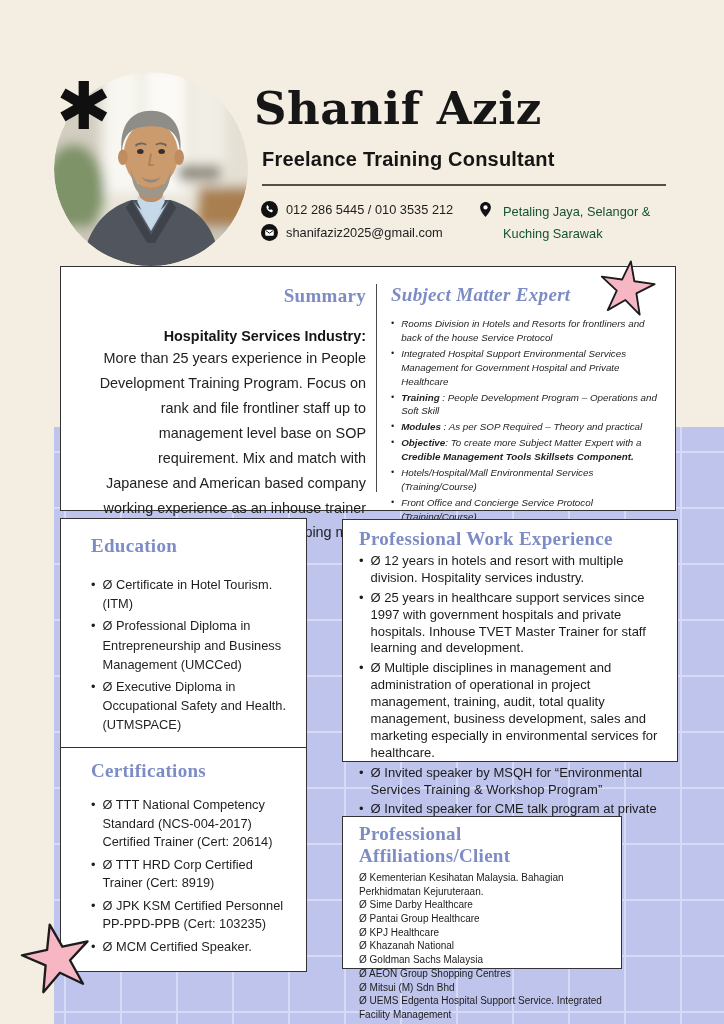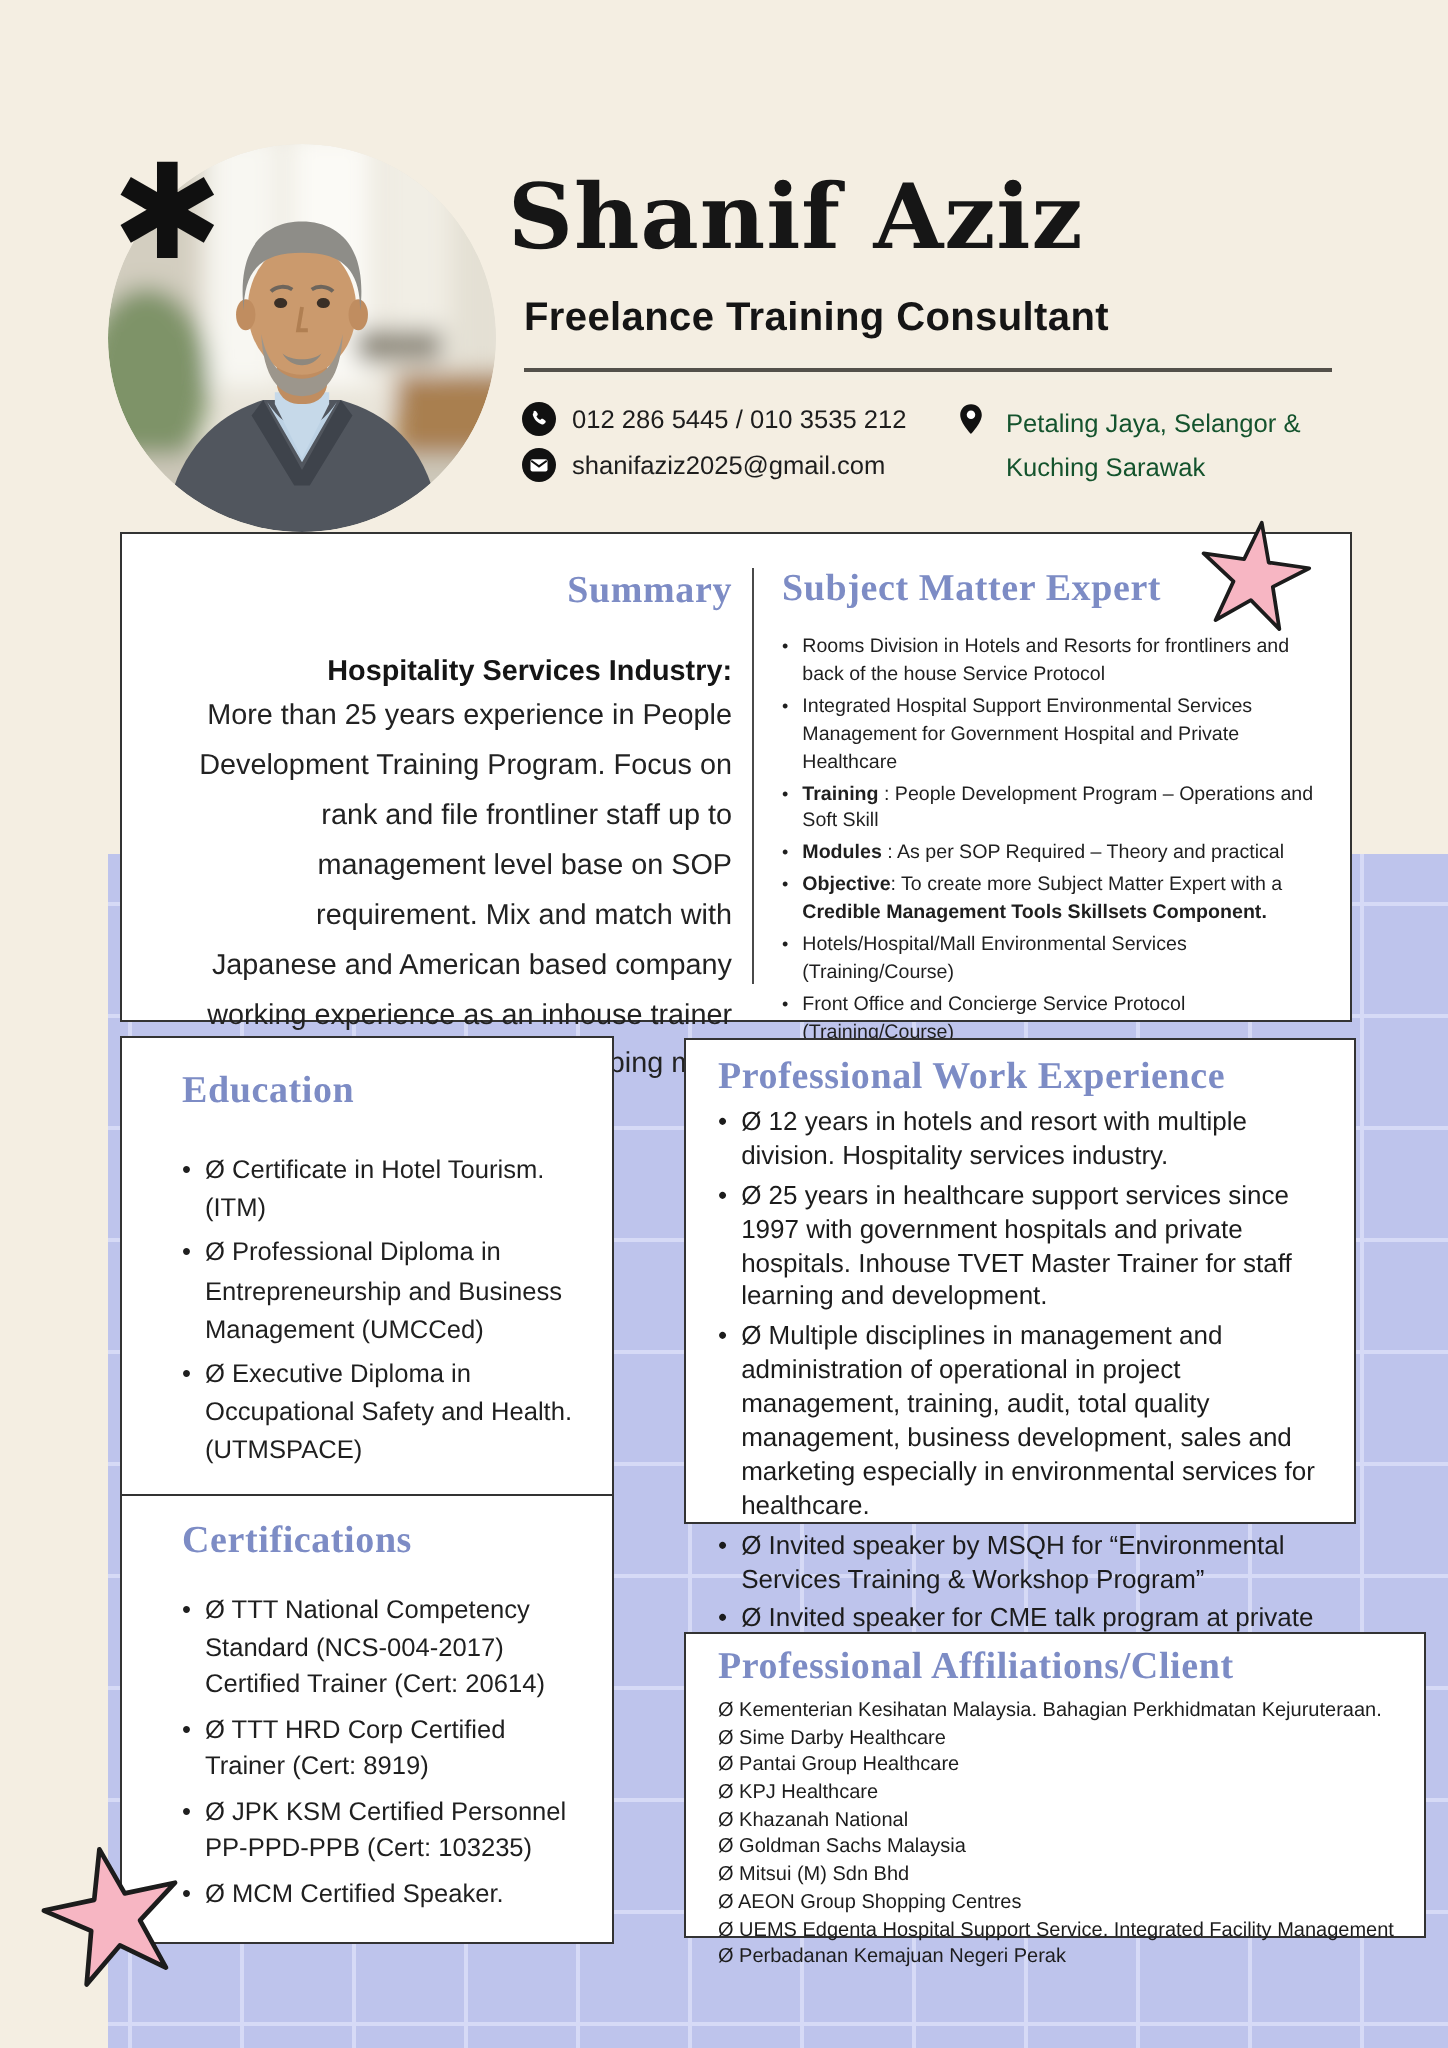--- a/index.html
+++ b/index.html
@@ -31,21 +31,21 @@
   .contact-col1{width:216px;}
   .contact-row{display:flex;align-items:center;gap:8px;margin-bottom:6px;font-size:12.8px;color:#1d1d1d;}
   .cicon{width:17px;height:17px;flex:0 0 17px;display:inline-flex;}
   .loc-text{font-size:12.8px;line-height:1.75;color:#14532d;}
   .loc-row{display:flex;gap:9px;align-items:flex-start;}
 
   
   .card{position:absolute;background:#fff;border:1.6px solid var(--border);}
   .card-main{left:60px;top:266px;width:616px;height:245px;display:flex;}
   .sum-col{width:315px;padding:18px 10px 0 32px;text-align:right;}
-  .sme-col{flex:1;border-left:1.5px solid #4a4a4a;margin:17px 0 18px 0;padding:0 12px 0 14px;}
+  .sme-col{flex:1;border-left:1.5px solid #4a4a4a;margin:17px 0 18px 0;padding:0 12px 0 14px;font-style:italic;}
   .h-section{font-family:"Liberation Serif",serif;font-weight:700;font-size:19px;color:var(--accent);letter-spacing:.3px;}
   .sum-lead{margin-top:21px;font-size:14.4px;font-weight:700;color:#151515;}
   .sum-body{margin-top:2px;font-size:14.4px;line-height:1.73;color:#222;}
 
   
   .li{display:flex;gap:7px;}
   .marker{flex:0 0 auto;line-height:inherit;}
   .sme-list{margin-top:11px;font-size:9.8px;line-height:1.42;color:#1f1f1f;}
   .sme-list .li{margin-bottom:2px;}
   .sme-list .marker{font-size:9px;}
@@ -53,21 +53,21 @@
   .card-education{left:60px;top:518px;width:247px;height:248px;padding:16px 14px 0 30px;}
   .card-certs{left:60px;top:747px;width:247px;height:225px;padding:12px 10px 0 30px;}
   .edu-list{margin-top:18px;font-size:12.8px;line-height:1.5;color:#1f1f1f;}
   .edu-list .li{margin-bottom:3px;}
   .cert-list{margin-top:14px;font-size:12.8px;line-height:1.45;color:#1f1f1f;}
   .cert-list .li{margin-bottom:4px;}
 
   .card-work{left:342px;top:519px;width:336px;height:243px;padding:8px 8px 0 16px;}
   .work-list{margin-top:3px;font-size:13px;line-height:1.3;color:#1c1c1c;}
   .work-list .li{margin-bottom:3px;}
-  .card-affil{left:342px;top:816px;width:371px;height:153px;padding:6px 8px 0 16px;}
+  .card-affil{left:342px;top:816px;width:280px;height:153px;padding:6px 8px 0 16px;}
   .affil-list{margin-top:4px;font-size:10px;line-height:1.37;color:#1c1c1c;}
 
   .star{position:absolute;z-index:6;}
   .star-top{left:596px;top:258px;width:62px;height:62px;transform:rotate(8deg);}
   .star-bottom{left:18px;top:920px;width:78px;height:78px;transform:rotate(-12deg);}
   b{font-weight:700;}
 </style>
 </head>
 <body>
 
@@ -292,24 +292,24 @@
         <div class="li">
           <span class="li-text">Ø KPJ Healthcare</span>
         </div>
         <div class="li">
           <span class="li-text">Ø Khazanah National</span>
         </div>
         <div class="li">
           <span class="li-text">Ø Goldman Sachs Malaysia</span>
         </div>
         <div class="li">
+          <span class="li-text">Ø AEON Group Shopping Centres</span>
+        </div>
+        <div class="li">
           <span class="li-text">Ø Mitsui (M) Sdn Bhd</span>
-        </div>
-        <div class="li">
-          <span class="li-text">Ø AEON Group Shopping Centres</span>
         </div>
         <div class="li">
           <span class="li-text">Ø UEMS Edgenta Hospital Support Service. Integrated Facility Management</span>
         </div>
         <div class="li">
           <span class="li-text">Ø Perbadanan Kemajuan Negeri Perak</span>
         </div>
       </div>
   </div>
 

